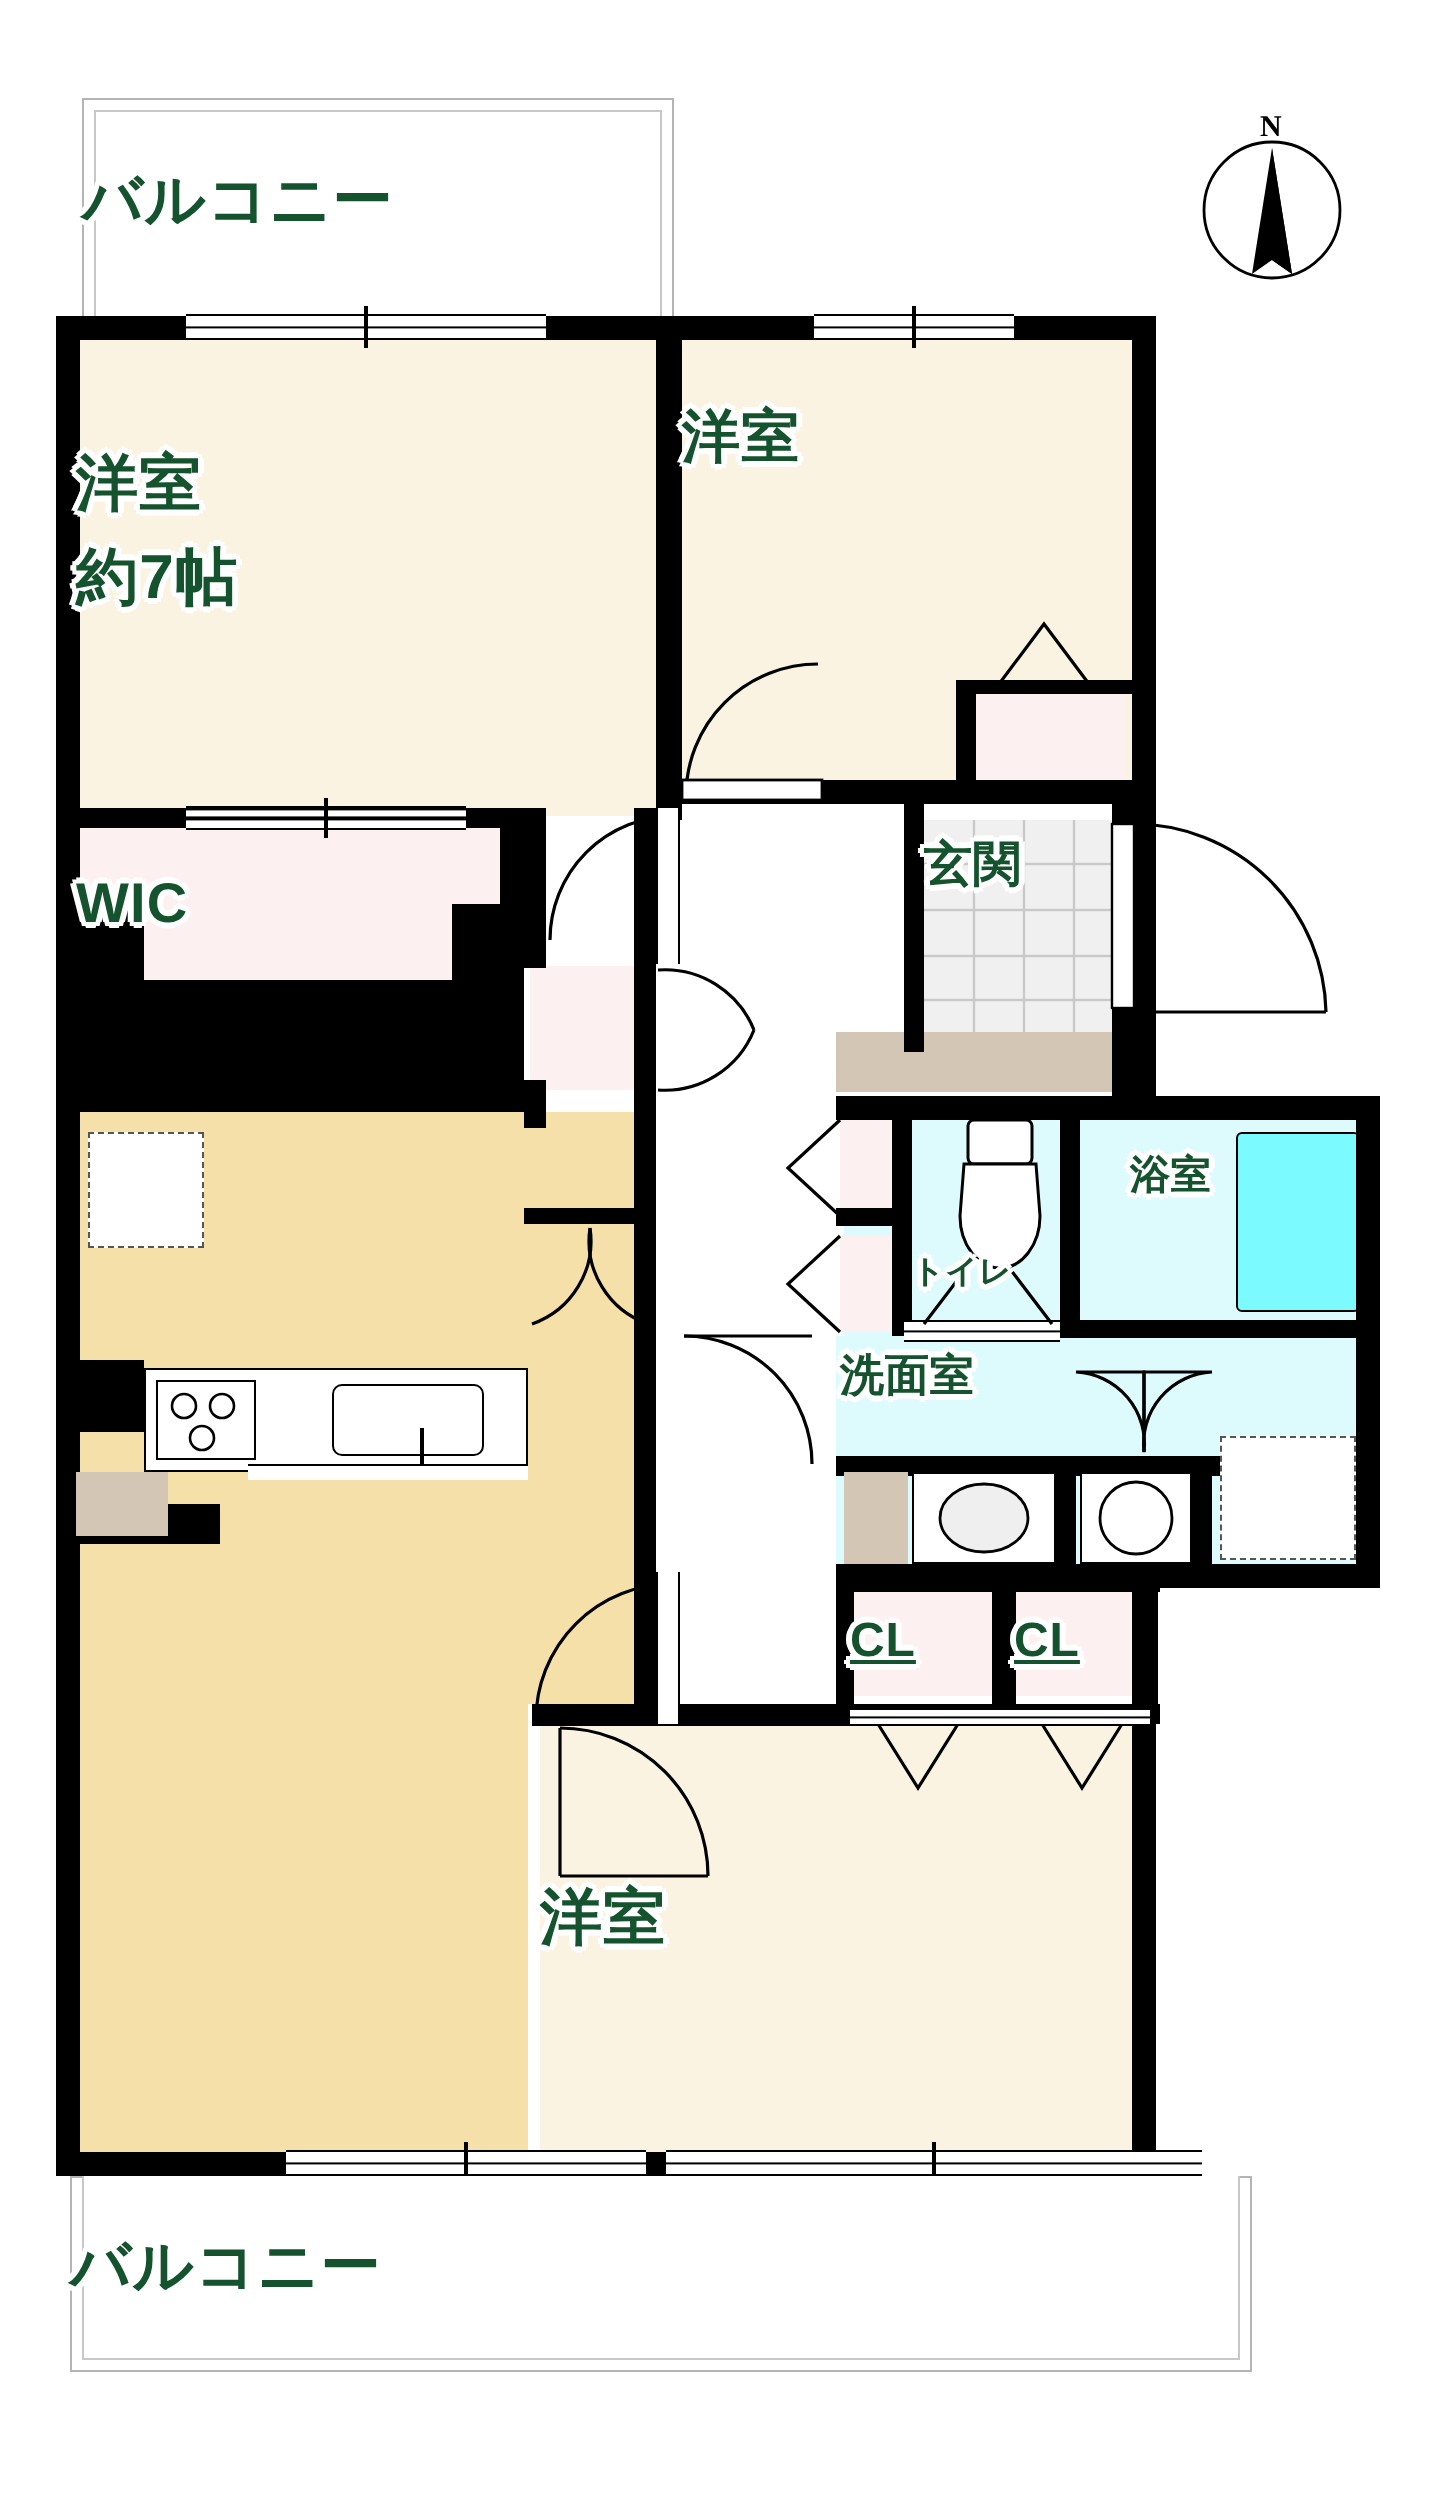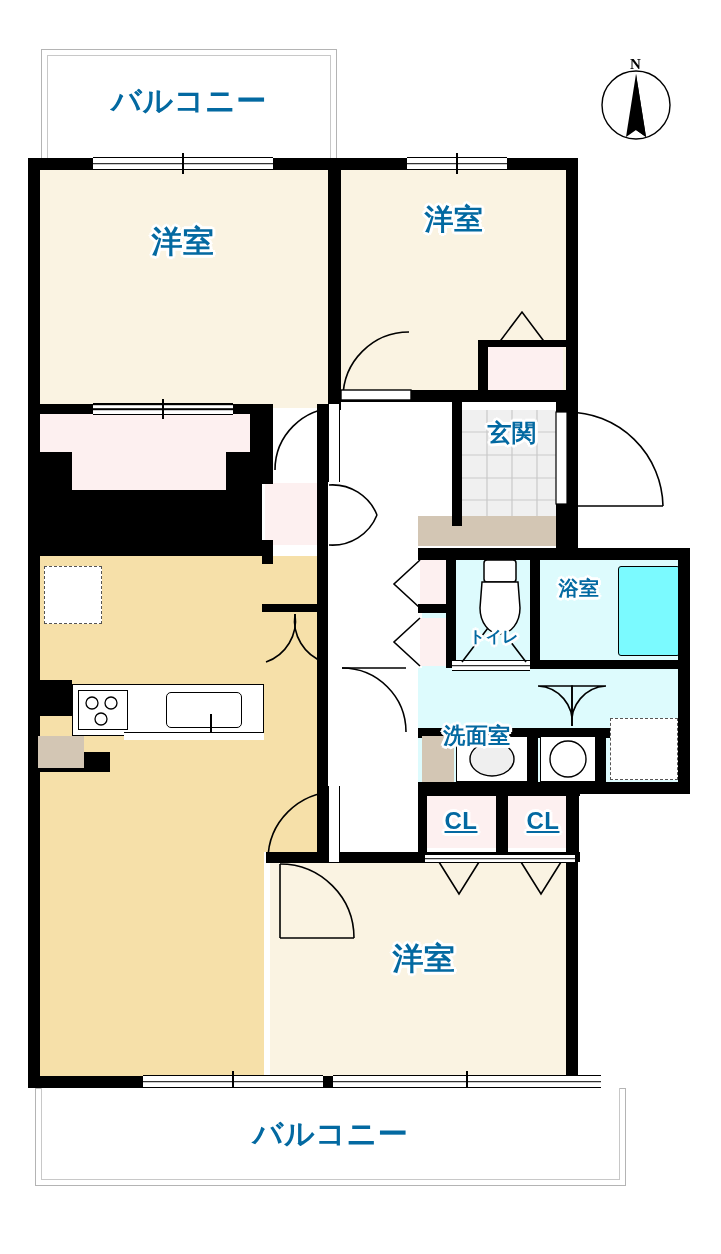--- a/index.html
+++ b/index.html
@@ -31,42 +31,41 @@
   
   .wall      { background: #000000; }
 
   
   .thin      { border: 1.5px solid #b4b4b4; background: #ffffff; }
   .thin2     { border: 1px solid #c8c8c8; background: #ffffff; }
 
   
   .lbl {
     position: absolute;
-    color: #0369a1;
+    color: #14532d;
     font-weight: 700;
-    text-align: center;
     white-space: pre;
     line-height: 1.08;
     letter-spacing: 0.02em;
     text-shadow:
        2px 0 0 #fff, -2px 0 0 #fff, 0 2px 0 #fff, 0 -2px 0 #fff,
        2px 2px 0 #fff, -2px 2px 0 #fff, 2px -2px 0 #fff, -2px -2px 0 #fff,
        3px 0 0 #fff, -3px 0 0 #fff, 0 3px 0 #fff, 0 -3px 0 #fff;
     pointer-events: none;
   }
   .lbl-balcony   { font-size: 30px; }
   .lbl-room      { font-size: 31px; }
   .lbl-room-sm   { font-size: 29px; }
   .lbl-ldk       { font-size: 36px; }
   .lbl-wic       { font-size: 28px; }
   .lbl-cl        { font-size: 24px; text-decoration: underline; }
   .lbl-genkan    { font-size: 24px; }
-  .lbl-yokushitsu{ font-size: 20px; }
+  .lbl-yokushitsu{ font-size: 20px; margin-left: 25px; }
   .lbl-toilet    { font-size: 16px; }
-  .lbl-senmen    { font-size: 22px; margin-top: 48px; }
+  .lbl-senmen    { font-size: 22px; }
 
   
   .ln { background: #000; position: absolute; }
   .fx { position: absolute; box-sizing: border-box; border: 1.4px solid #000; background: #fff; }
   .fx-dash { position: absolute; box-sizing: border-box; border: 1.6px dashed #555; background: #fff; }
 
   svg { position: absolute; overflow: visible; }
   .dl { fill: none; stroke: #000; stroke-width: 1.6; }
   .dl-t { fill: none; stroke: #000; stroke-width: 1.3; }
   .dfill { fill: #fff; stroke: #000; stroke-width: 1.5; }
@@ -335,23 +334,25 @@
   <div class="abs step" style="left:422px; top:736px; width:32px; height:46px;"></div>
 
   <div class="fx" style="left:540px; top:736px; width:56px; height:46px;"></div>
   <svg width="56" height="46" style="left:540px; top:736px;">
     <circle cx="28" cy="23" r="18" fill="#fff" stroke="#000" stroke-width="1.4"></circle>
   </svg>
 
   <div class="fx-dash" style="left:610px; top:718px; width:68px; height:62px;"></div>
 
   <div class="lbl lbl-room" style="left:38px; top:225px; width:290px;">洋室</div>
+  <div class="lbl lbl-room" style="left:38px; top:272px; width:290px;">約7帖</div>
 
   <div class="lbl lbl-room-sm" style="left:341px; top:204px; width:226px;">洋室</div>
 
+  <div class="lbl lbl-wic" style="left:38px; top:437px; width:222px;">WIC</div>
 
   <div class="lbl lbl-genkan" style="left:462px; top:420px; width:100px;">玄関</div>
 
   <div class="lbl lbl-yokushitsu" style="left:540px; top:578px; width:78px;">浴室</div>
 
   <div class="lbl lbl-toilet" style="left:456px; top:628px; width:76px;">トイレ</div>
 
   <div class="lbl lbl-senmen" style="left:420px; top:676px; width:114px;">洗面室</div>
 
   <div class="lbl lbl-cl" style="left:425px; top:808px; width:72px;">CL</div>

